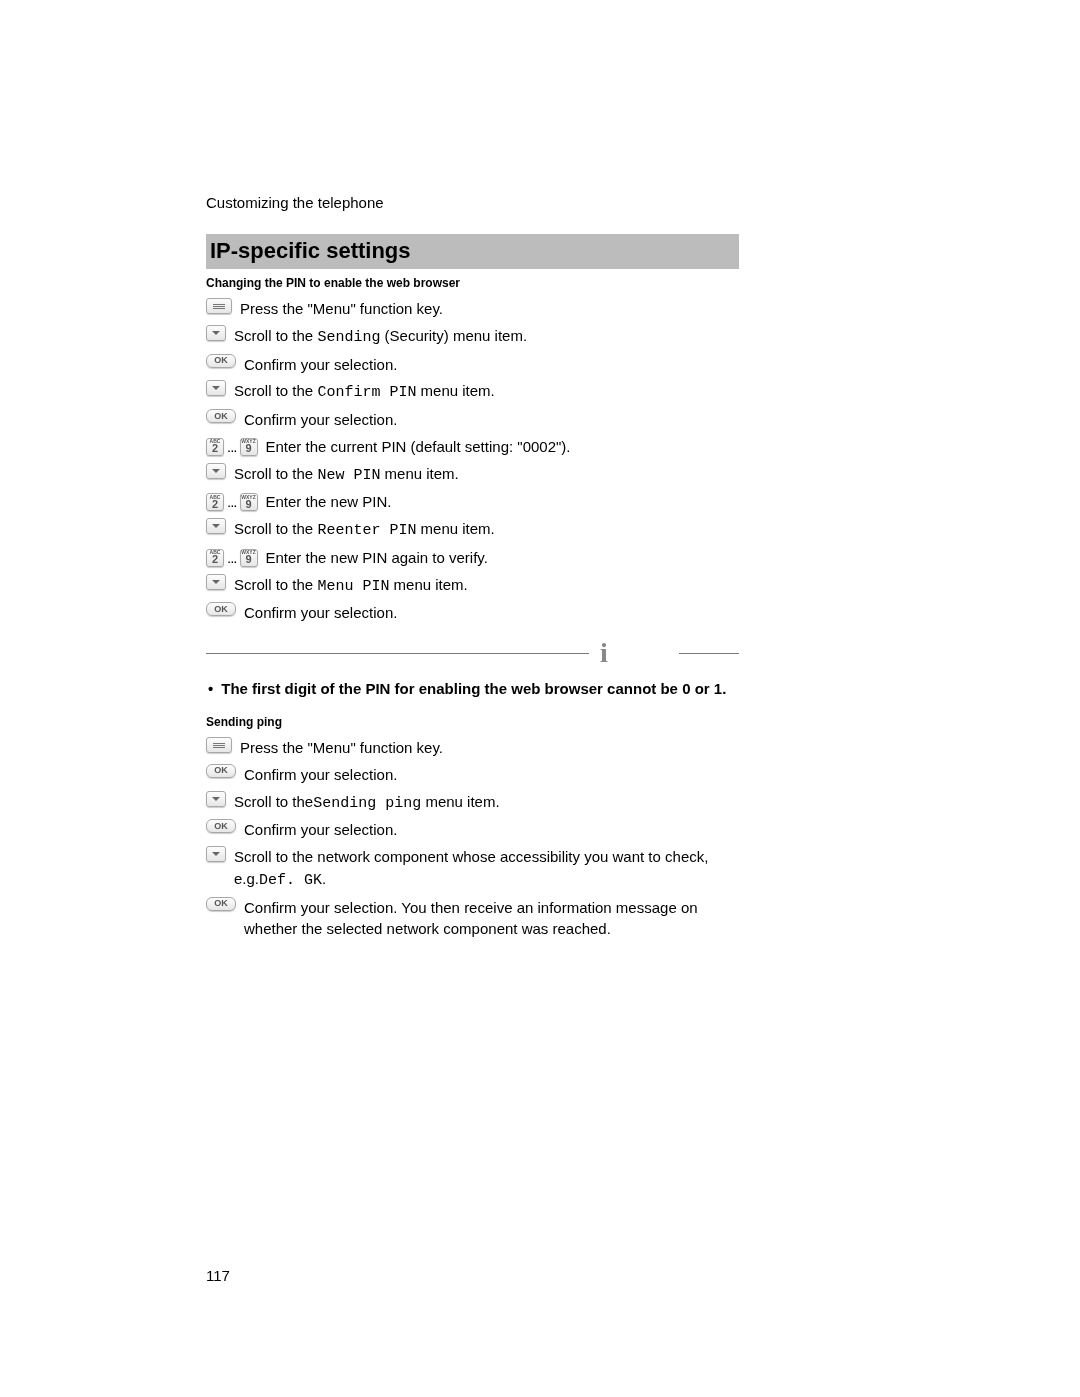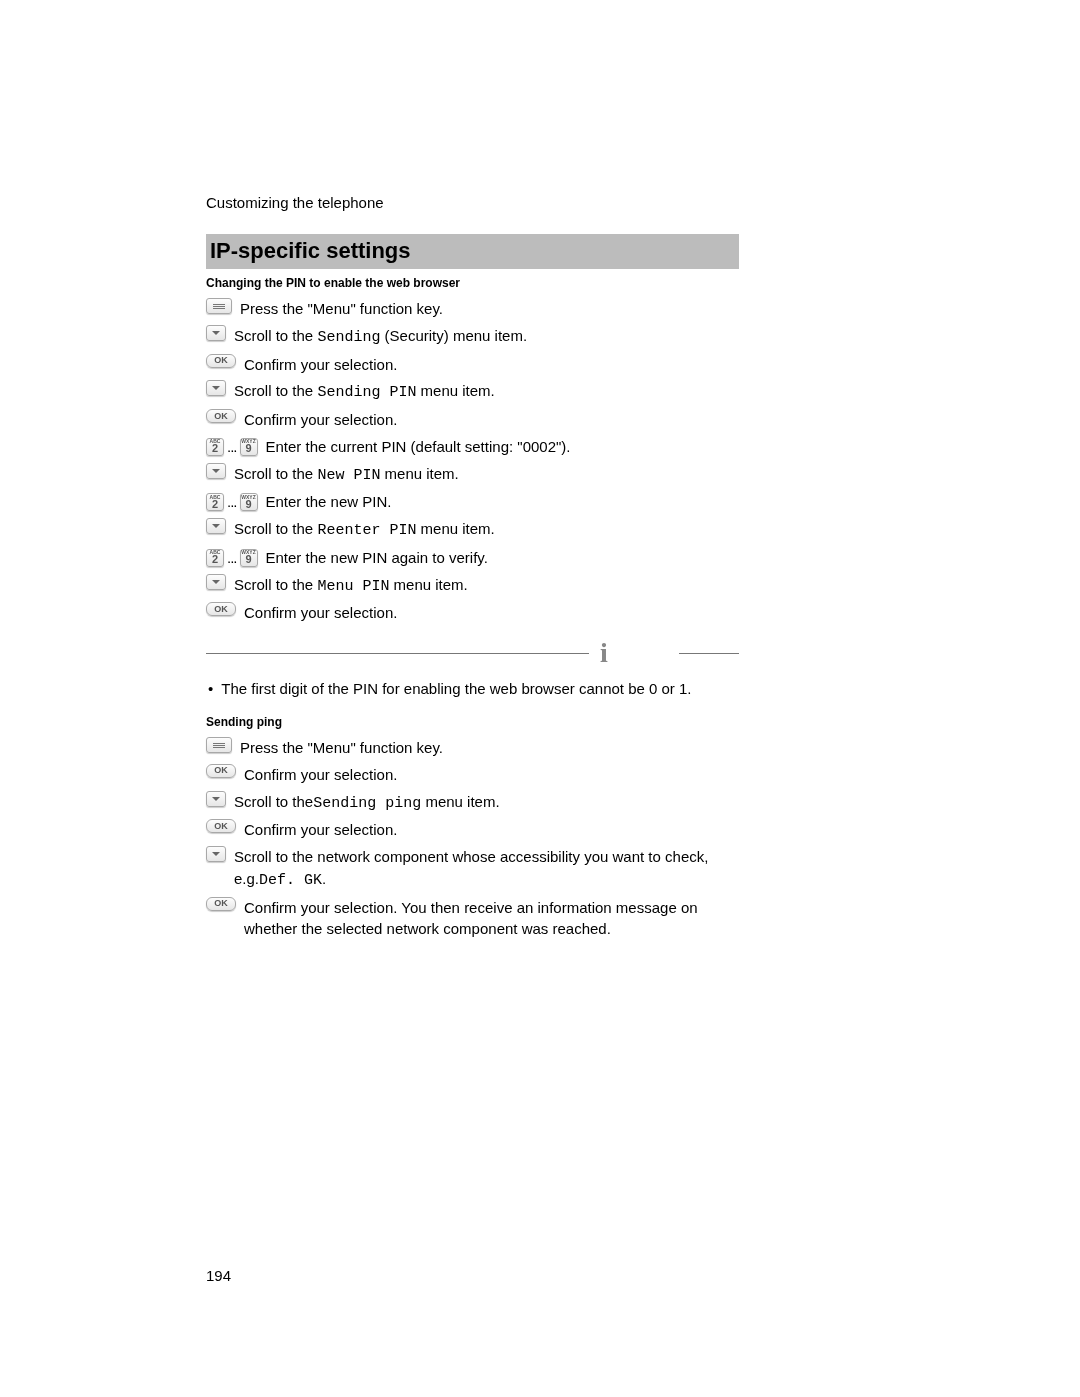--- a/index.html
+++ b/index.html
@@ -114,20 +114,21 @@
   }
   .info-divider .right-gap {
     width: 60px;
     height: 1px;
     background: #777;
   }
   .bullet {
     display: flex;
     gap: 8px;
     margin: 6px 0 14px 0;
+    font-weight: bold;
   }
   .bullet::before {
     content: "•";
     font-size: 15px;
     line-height: 1.4;
     padding-left: 2px;
   }
   .page-num {
     position: absolute;
     bottom: 110px;
@@ -173,21 +174,21 @@
       <span class="icon ok-btn">OK</span>
       <span class="text">Confirm your selection.</span>
     </div>
 
     <div class="step">
       <span class="icon arrow-btn">
           <svg viewBox="0 0 10 10">
             <path d="M1 3 L5 7 L9 3 Z" fill="#666"></path>
           </svg>
         </span>
-      <span class="text"><span>Scroll to the </span><span class="mono">Sending PIN</span><span> menu item.</span></span>
+      <span class="text"><span>Scroll to the </span><span class="mono">Confirm PIN</span><span> menu item.</span></span>
     </div>
 
     <div class="step">
       <span class="icon ok-btn">OK</span>
       <span class="text">Confirm your selection.</span>
     </div>
 
     <div class="step">
       <span class="keygroup">
         <span class="key">
@@ -320,15 +321,15 @@
       <span class="text"><span>Scroll to the network component whose accessibility you want to check, e.g.</span><span class="mono">Def. GK</span><span>.</span></span>
     </div>
 
     <div class="step">
       <span class="icon ok-btn">OK</span>
       <span class="text">Confirm your selection. You then receive an information message on whether the selected network component was reached.</span>
     </div>
 
   </div>
 
-  <div class="page-num">194</div>
+  <div class="page-num">117</div>
 
 </div>
 
 </body></html>

